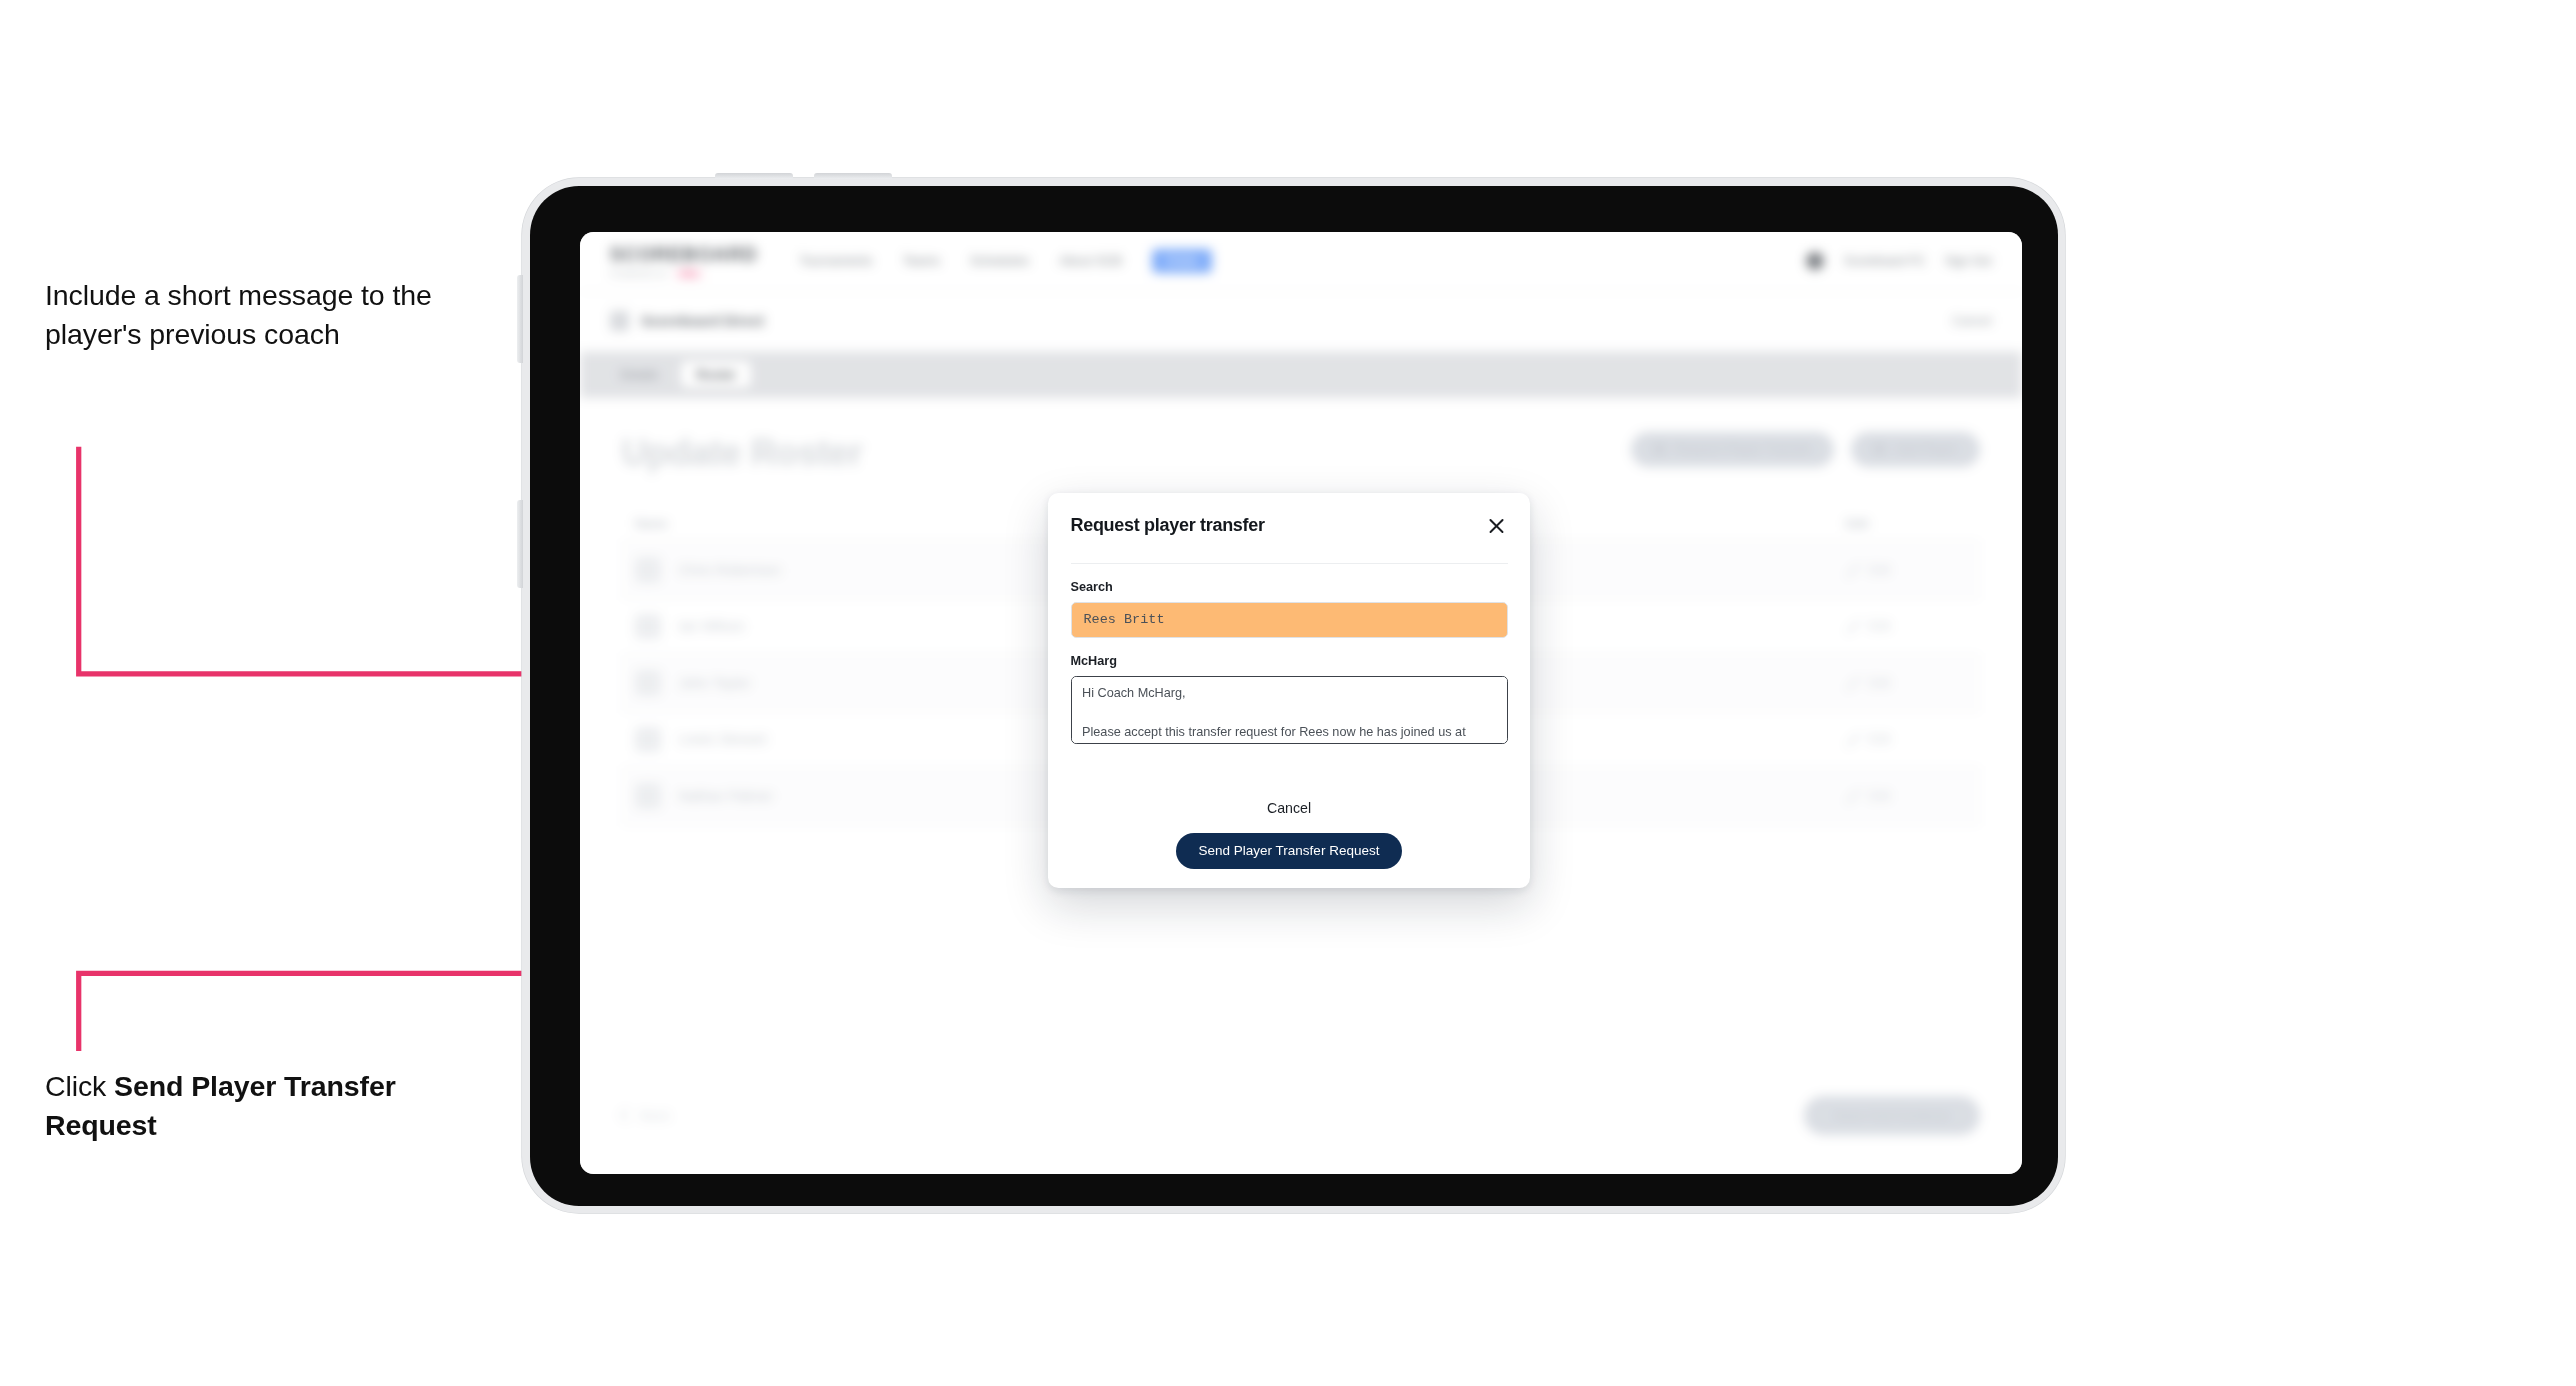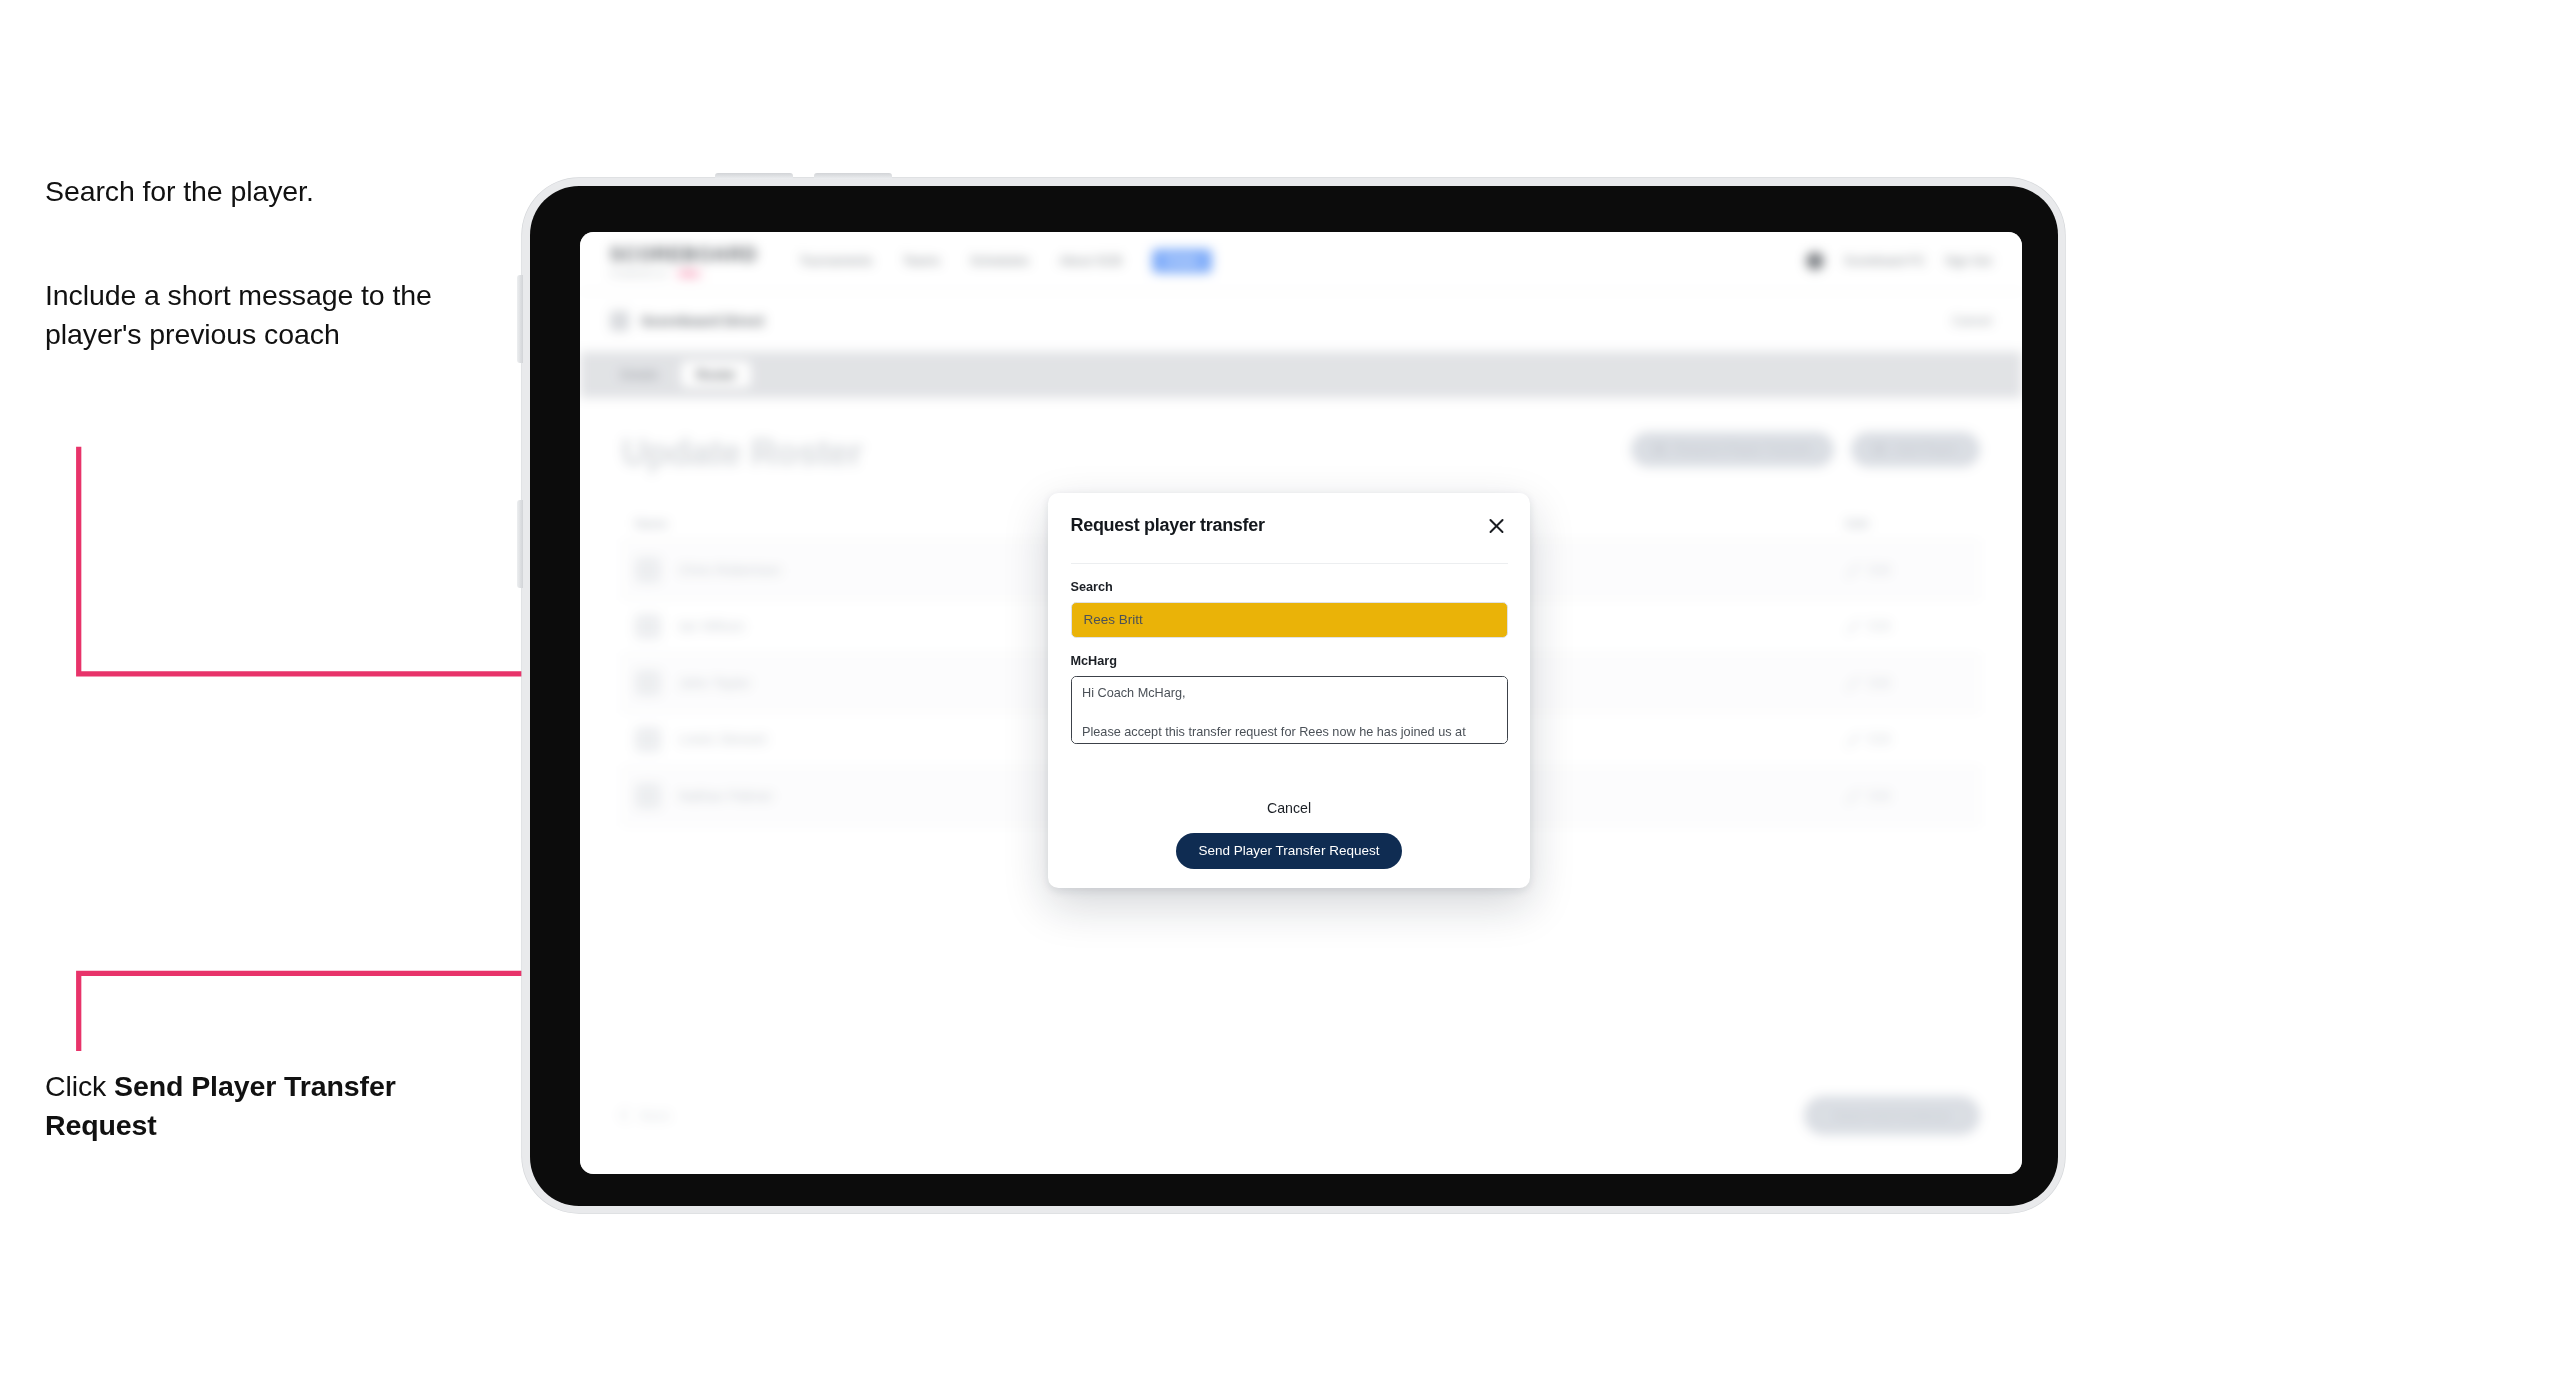--- a/index.html
+++ b/index.html
@@ -150,44 +150,43 @@
   #modal-close { margin-left:auto; width:22.5px; height:22.5px; position:relative; cursor:pointer; }
   #modal-close::before, #modal-close::after {
     content:""; position:absolute; left:2.2px; top:10.5px; width:19px; height:1.9px; background:#1a1d22; border-radius:1.5px;
   }
   #modal-close::before { transform: rotate(45deg); }
   #modal-close::after { transform: rotate(-45deg); }
   #modal-desc { margin-top:13.5px; font-size:12.7px; line-height:1.5; color:#6f757c; }
   .field-label { margin-top:16.5px; font-size:12.7px; font-weight:700; color:#1b1f25; }
   #player-input {
     margin-top:7.5px; width:100%; height:36px;
-    background:#eab308; border:0.7px solid #dfe2e6; border-radius:5.2px;
+    background:#fdba74; border:0.7px solid #dfe2e6; border-radius:5.2px;
     font-size:13.5px; color:#4b5158; padding: 7px 12px;
-    font-family:Liberation Sans, sans-serif;
+    font-family:Liberation Mono, monospace;
   }
   #message-input {
     margin-top:7.5px; width:100%; height:68px;
     background:#ffffff; border:1.2px solid #3c4149; border-radius:5.2px;
     font-size:12.7px; line-height:1.55; color:#4b5158; padding: 7.5px 10.5px;
     resize: none; font-family:"Liberation Sans", sans-serif;
   }
   #modal-actions { margin-top:auto; display:flex; align-items:center; justify-content:flex-end; gap:16.5px; padding-top:15px;flex-direction:column; }
   #cancel-btn { font-size:14.2px; color:#1b1f25; background:none; border:none; cursor:pointer; font-family:"Liberation Sans", sans-serif; }
   #submit-btn {
     background:#0f2c52; color:#ffffff; font-size:13.5px;
     border:none; border-radius:748px; padding:10.5px 22.5px; cursor:pointer;
     font-family:"Liberation Sans", sans-serif;
   }
 </style>
 </head>
 <body>
 
 <div id="stage">
 
-  <div class="anno-text" id="anno-1">Search for the player.</div>
   <div class="anno-text" id="anno-2">Include a short message to the player's previous coach</div>
   <div class="anno-text" id="anno-3"><span>Click </span><b>Send Player Transfer Request</b></div>
 
   <svg class="arrow-svg" viewBox="0 0 3440 1851">
 
     <path d="M105 600 L105 900 L1355 900" fill="none" stroke="#E8336A" stroke-width="7" stroke-linecap="square"></path>
     <path d="M1320 872 L1368 900 L1320 928" fill="none" stroke="#E8336A" stroke-width="7" stroke-linecap="round" stroke-linejoin="round"></path>
 
     <path d="M105 1400 L105 1300 L1882 1300 L1882 1190" fill="none" stroke="#E8336A" stroke-width="7" stroke-linecap="square"></path>
     <path d="M1852 1228 L1882 1180 L1912 1228" fill="none" stroke="#E8336A" stroke-width="7" stroke-linecap="round" stroke-linejoin="round"></path>

